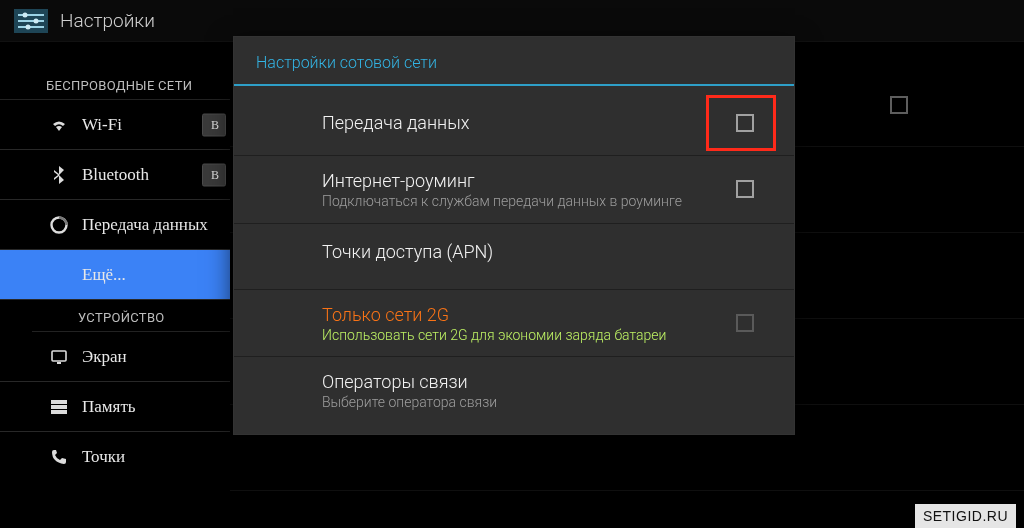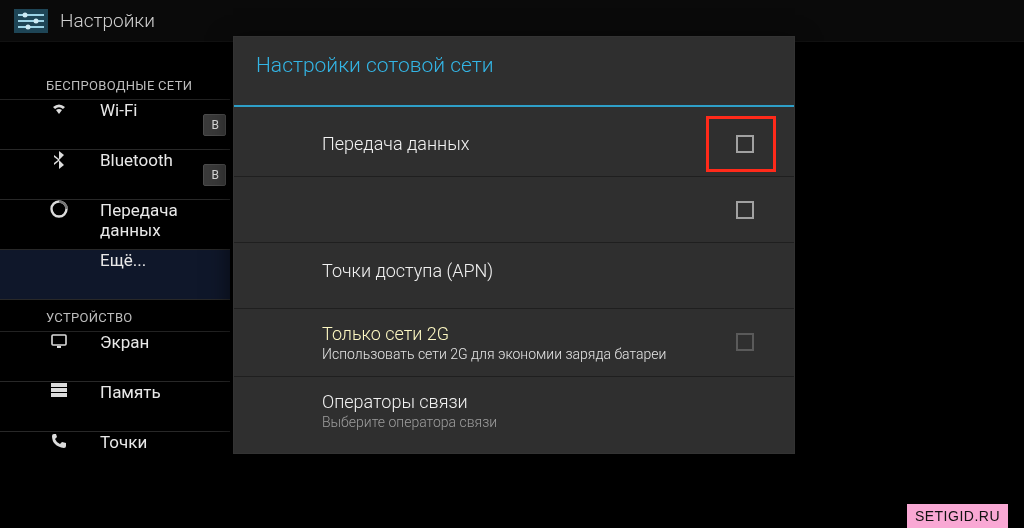--- a/index.html
+++ b/index.html
@@ -5,56 +5,56 @@
   * { box-sizing: border-box; margin: 0; padding: 0; }
   html, body { width: 1024px; height: 528px; overflow: hidden; font-family: "Roboto", "Helvetica Neue", Arial, sans-serif; background: #000; color: #e6e6e6; }
   .screen { position: relative; width: 1024px; height: 528px; background: #000; }
 
   
   .header { display: flex; align-items: center; height: 42px; padding: 0 12px; background: #0a0a0a; border-bottom: 1px solid #111; }
   .header .app-icon { width: 38px; height: 30px; display:flex; align-items:center; justify-content:center; margin-right: 10px; }
   .header .app-title { font-size: 19px; color: #cfcfcf; font-weight: 300; }
 
   
-  .body { display: flex; height: 486px; flex-direction: column; }
+  .body { display: flex; height: 486px; }
 
   
   .sidebar { width: 230px; background: #000; padding-top: 30px; }
   .section-header { padding: 10px 16px 6px 46px; font-size: 13px; letter-spacing: .3px; color: #bdbdbd; text-transform: uppercase; border-bottom: 1px solid #222; }
   .section-header:first-child { padding-top: 6px; }
-  .side-item { display: flex; align-items: flex-start; height: 50px; padding: 0 16px 0 64px; border-bottom: 1px solid #282828; color: #e8e8e8; font-size: 17px; position: relative; cursor: pointer; }
-  .side-item.selected { background: #0f172a; }
+  .side-item { display: flex; align-items: center; height: 50px; padding: 0 16px 0 46px; border-bottom: 1px solid #282828; color: #e8e8e8; font-size: 17px; position: relative; cursor: pointer; font-family: Liberation Serif, serif; }
+  .side-item.selected { background: #3b82f6; }
   .side-item .sicon { position: absolute; left: 46px; width: 26px; display:flex; align-items:center; justify-content:center; color:#ddd; }
   .side-item .slabel { padding-left: 36px; }
   .side-item.no-icon .slabel { padding-left: 36px; }
   .side-item .badge { position:absolute; right: 4px; top:50%; transform:translateY(-50%); background:#3a3a3a; color:#ddd; font-size:12px; padding:3px 6px 3px 8px; border-radius:2px; border:1px solid #4b4b4b; }
-  .section-header.device { margin-top: 0px; }
+  .section-header.device { margin-top: 0px; margin-left: 32px; }
 
   
   .main { flex: 1; position: relative; background: #000; }
   .bg-check { position: absolute; right: 116px; top: 54px; width: 18px; height: 18px; border: 2px solid #5e5e5e; }
 
   
   .dialog { position: absolute; left: 233px; top: 36px; width: 562px; background: #2f2f2f; border: 1px solid #333; box-shadow: 0 8px 24px rgba(0,0,0,.7); }
-  .dialog-title { padding: 16px 22px 28px 22px; font-size: 21px; color: #33b5e5; border-bottom: 2px solid #2e9fc8; font-weight: 300; }
+  .dialog-title { padding: 16px 22px 12px 22px; font-size: 16px; color: #33b5e5; border-bottom: 2px solid #2e9fc8; font-weight: 300; }
   .dialog-list { padding: 4px 0 10px 0; }
   .drow { display: flex; align-items: center; padding: 14px 20px 12px 88px; border-bottom: 1px solid #1f1f1f; position: relative; min-height: 66px; cursor: pointer; }
   .drow:last-child { border-bottom: none; }
   .drow .texts { flex: 1; padding-right: 90px; }
   .drow .primary { font-size: 18px; color: #f2f2f2; margin-bottom: 2px; font-weight: 300; }
   .drow .secondary { font-size: 14px; color: #9e9e9e; line-height: 1.25; font-weight: 300; }
-  .drow.disabled .primary { color: #fef9c3; }
-  .drow.disabled .secondary { color: #e5e5e5; }
+  .drow.disabled .primary { color: #f97316; }
+  .drow.disabled .secondary { color: #bef264; }
   .drow .check { position: absolute; right: 40px; top: 50%; transform: translateY(-50%); width: 18px; height: 18px; border: 2px solid #a1a1a1; }
   .drow.disabled .check { border-color: #5a5a5a; }
   .drow.highlighted::after { content:""; position:absolute; right: 18px; top: 50%; transform: translateY(-50%); width: 64px; height: 50px; border: 3px solid #ff2a1a; }
   .drow.single .primary { margin-bottom: 12px; }
 
   
-  .watermark { position: absolute; right: 16px; bottom: 0; background: #f9a8d4; color: #111; font-size: 14px; padding: 4px 8px; letter-spacing: .5px; font-family: Arial, sans-serif; }
+  .watermark { position: absolute; right: 8px; bottom: 0; background: #e5e5e5; color: #111; font-size: 14px; padding: 4px 8px; letter-spacing: .5px; font-family: Arial, sans-serif; }
 
   
   .main .bg-div1, .main .bg-div2, .main .bg-div3, .main .bg-div4, .main .bg-div5 { position:absolute; left:0; right:0; height:1px; background:#0f0f0f; }
   .main .bg-div1{ top:104px; } .main .bg-div2{ top:190px; } .main .bg-div3{ top:276px; } .main .bg-div4{ top:362px; } .main .bg-div5{ top:448px; }
 
 </style>
 </head>
 <body>
 
 <div class="screen">
@@ -162,20 +162,24 @@
     <div class="dialog-list">
 
       <div class="drow highlighted">
         <div class="texts">
           <div class="primary">Передача данных</div>
         </div>
         <div class="check"></div>
       </div>
 
       <div class="drow">
+        <div class="texts">
+          <div class="primary">Интернет-роуминг</div>
+          <div class="secondary">Подключаться к службам передачи данных в роуминге</div>
+        </div>
         <div class="check"></div>
       </div>
 
       <div class="drow single">
         <div class="texts">
           <div class="primary">Точки доступа (APN)</div>
         </div>
       </div>
 
       <div class="drow disabled">

